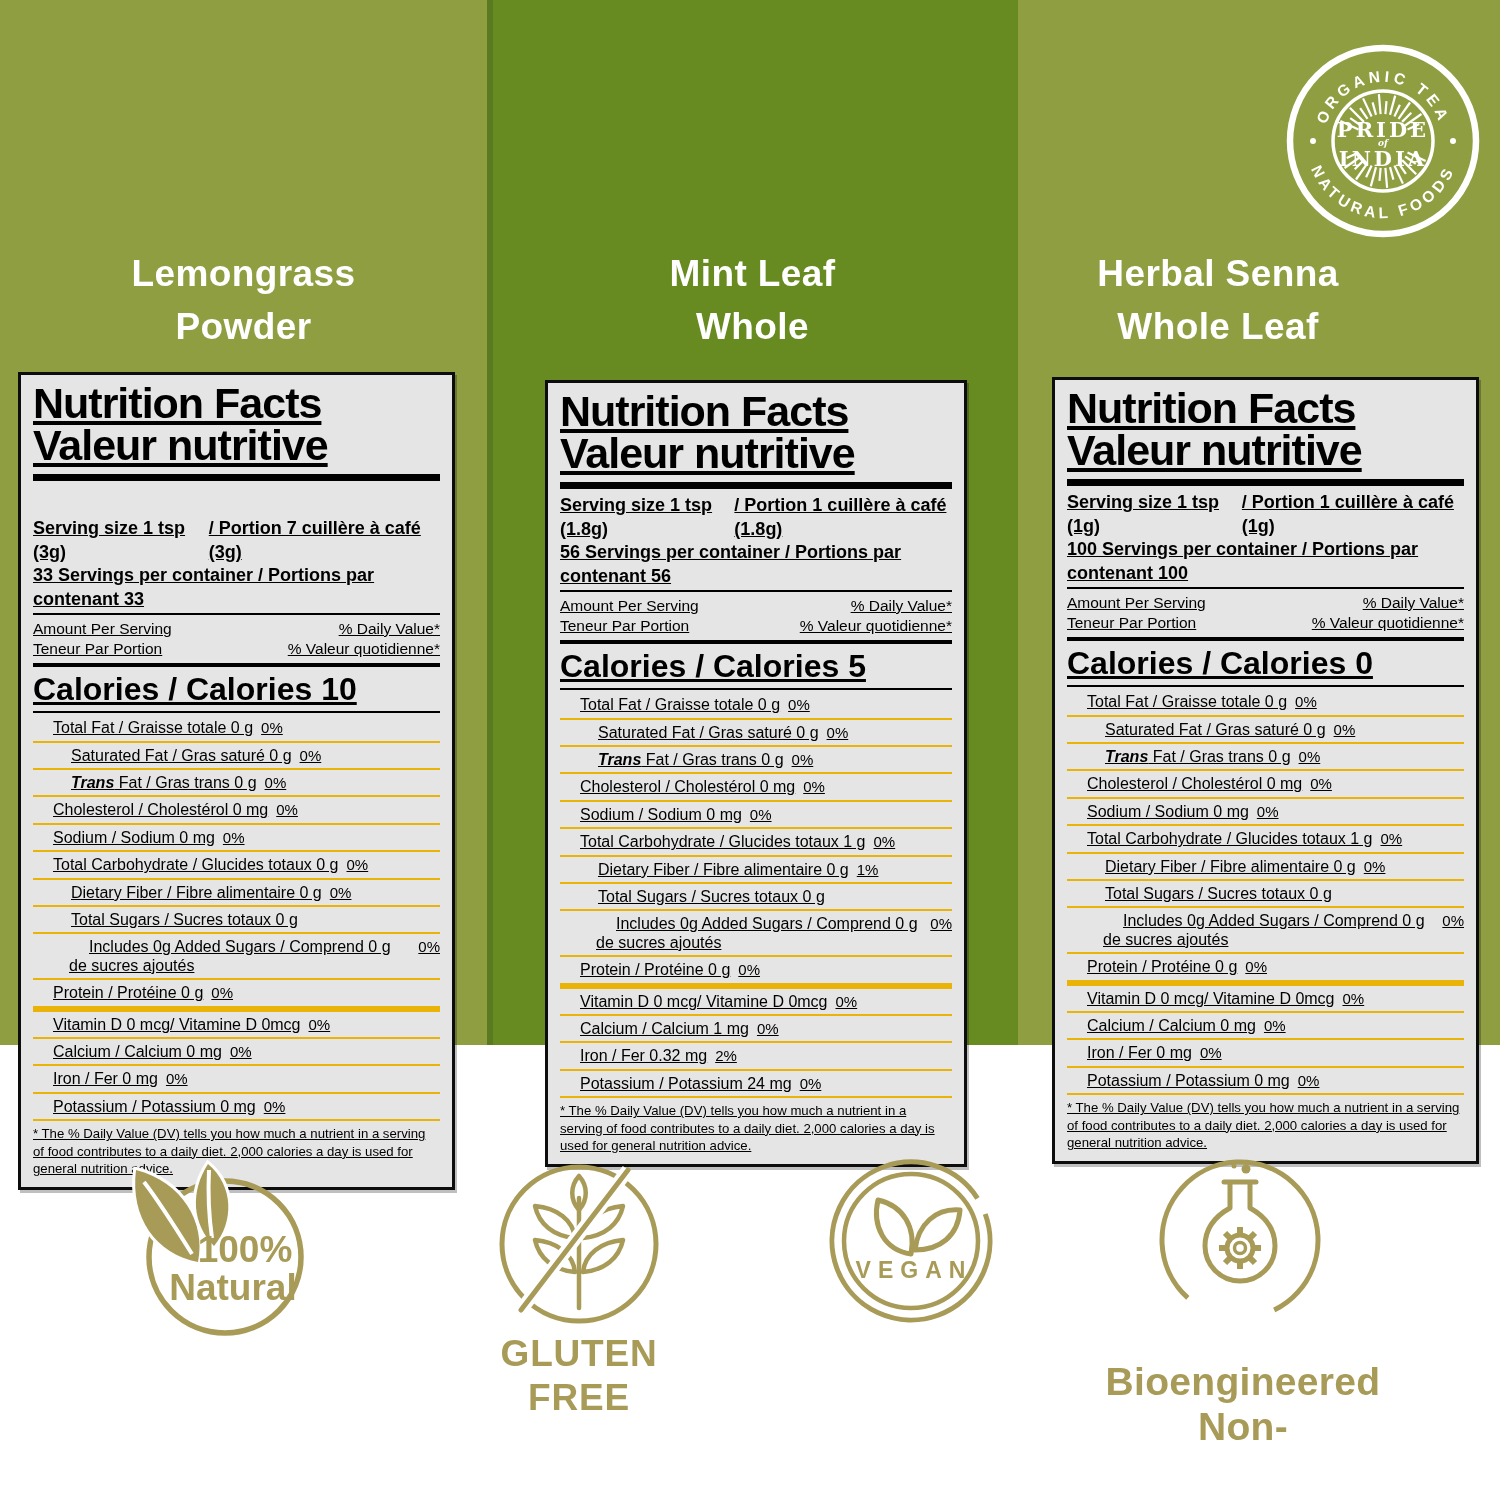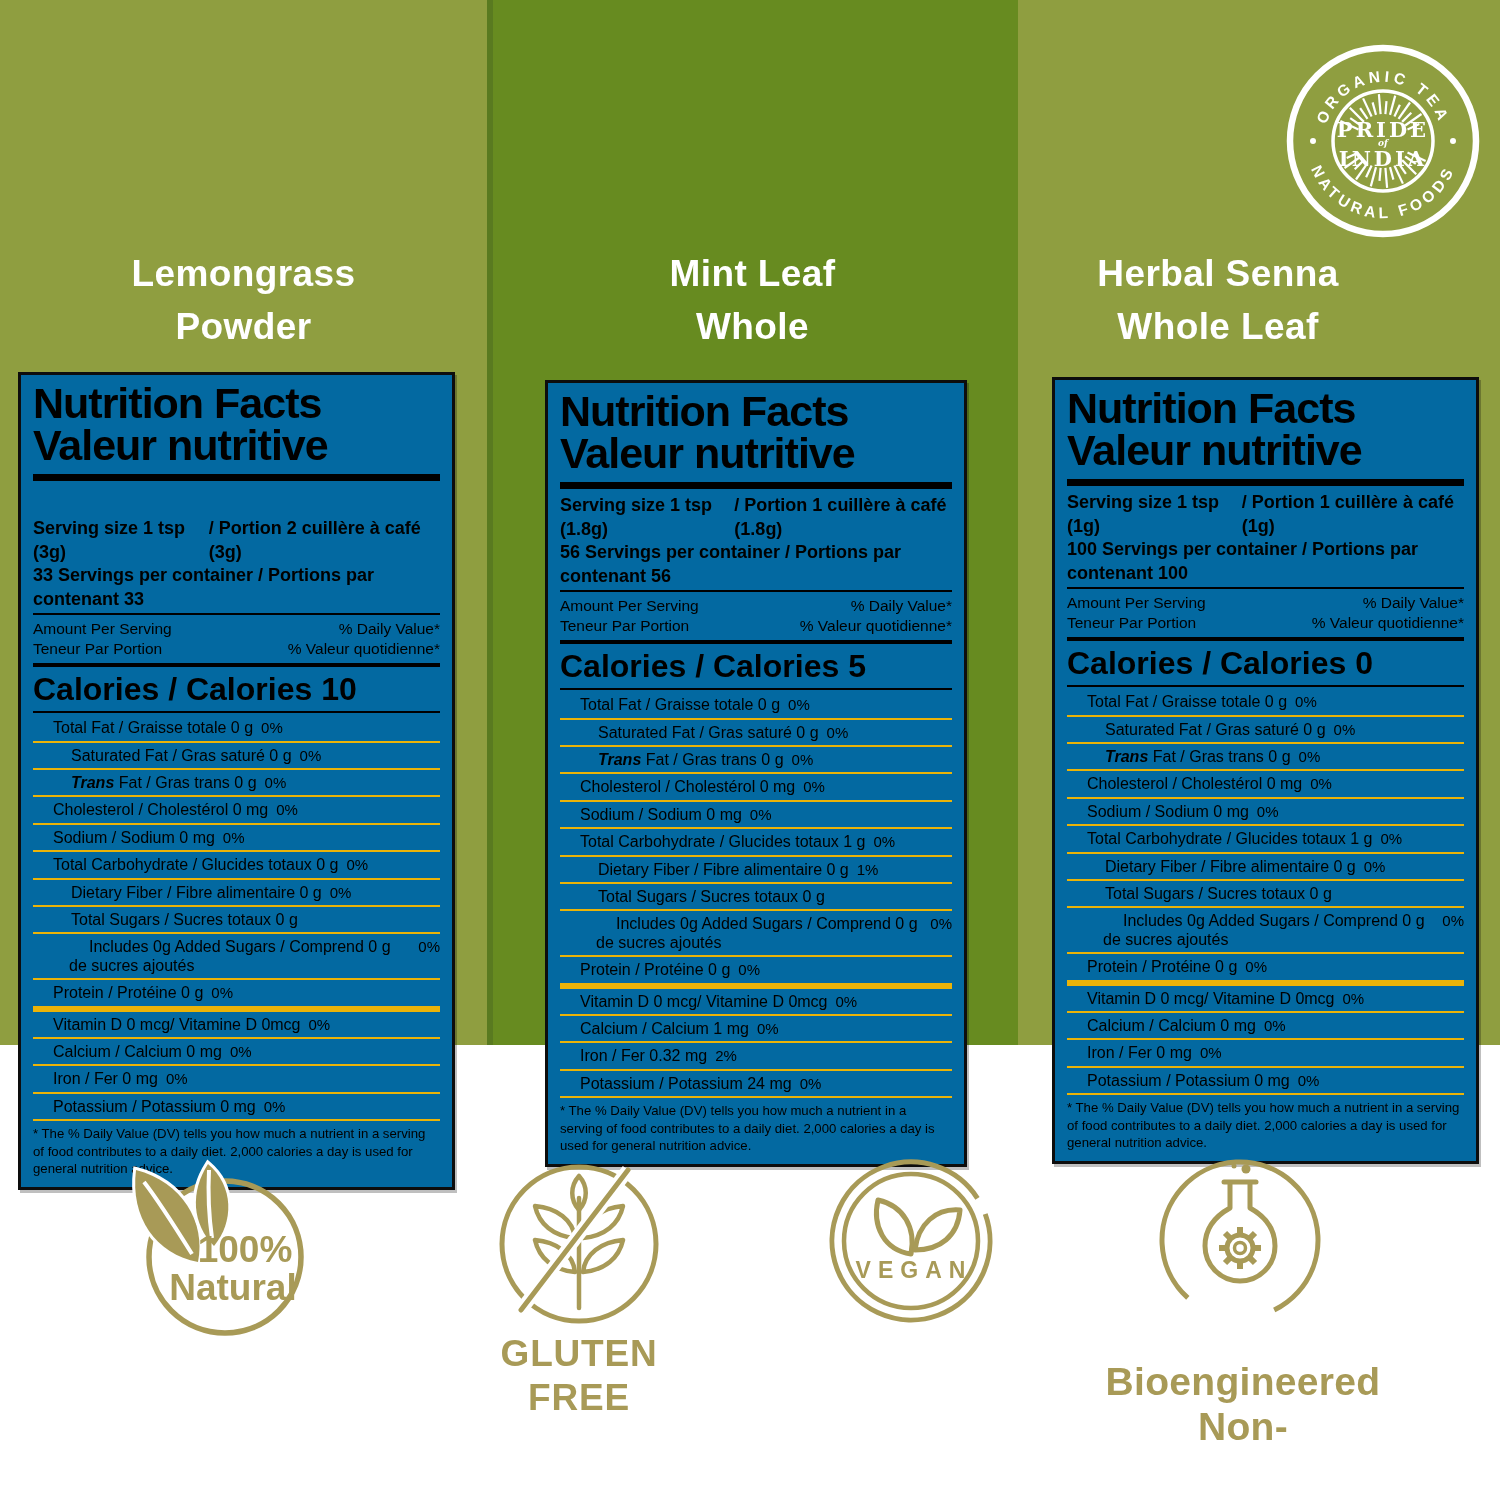--- a/index.html
+++ b/index.html
@@ -13,22 +13,22 @@
   #band-right{left:1018px;width:482px;background:#8F9E40;}
 
   
   .product-title{position:absolute;top:248px;text-align:center;color:#fff;font-weight:800;
                  font-size:37px;line-height:1.42;letter-spacing:.4px;}
   #pt1{left:0;width:487px;}
   #pt2{left:487px;width:531px;}
   #pt3{left:1018px;width:400px;}
 
   
-  .nf{position:absolute;background:#0369a1;border:3px solid #0d0d0d;box-sizing:border-box;
-      padding:8px 12px 10px;color:#000;box-shadow:2px 3px 0 rgba(0,0,0,.25);}
+  .nf{position:absolute;background:#e5e5e5;border:3px solid #0d0d0d;box-sizing:border-box;
+      padding:8px 12px 10px;color:#000;box-shadow:2px 3px 0 rgba(0,0,0,.25);text-decoration:underline;}
   #nf1{left:18px;top:372px;width:437px;}
   #nf2{left:545px;top:380px;width:422px;}
   #nf3{left:1052px;top:377px;width:427px;}
   .nf-title{font-weight:bold;font-size:43px;line-height:.97;letter-spacing:-1px;}
   .bar{background:#000;}
   .bar.thick{height:7px;margin:8px 0 5px;}
   .bar.med{height:4px;margin:2px 0 2px;}
   .bar.thin{height:2px;margin:2px 0 2px;}
   .serving{display:flex;gap:6px;font-weight:bold;font-size:18px;line-height:1.3;}
   #nf1 .serving{justify-content:space-between;gap:0;margin-top:36px;}
@@ -129,21 +129,21 @@
   </div>
 
   <section class="nf" id="nf1">
     <div class="nf-title">
       <div>Nutrition Facts</div>
         <div>Valeur nutritive</div>
     </div>
     <div class="bar thick"></div>
     <div class="serving">
       <span>Serving size 1 tsp (3g)</span>
-        <span>/ Portion 2 cuillère à café (3g)</span>
+        <span>/ Portion 7 cuillère à café (3g)</span>
     </div>
     <div class="serving2">33 Servings per container / Portions par contenant 33</div>
     <div class="bar thin"></div>
     <div class="amount">
       <div class="amt-left">
           <div>Amount Per Serving</div>
           <div>Teneur Par Portion</div>
         </div>
       <div class="amt-right">
           <div>% Daily Value*</div>

